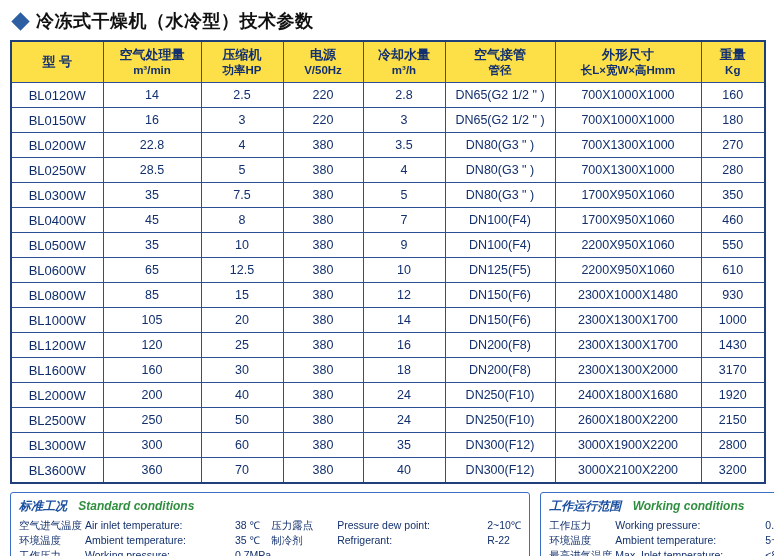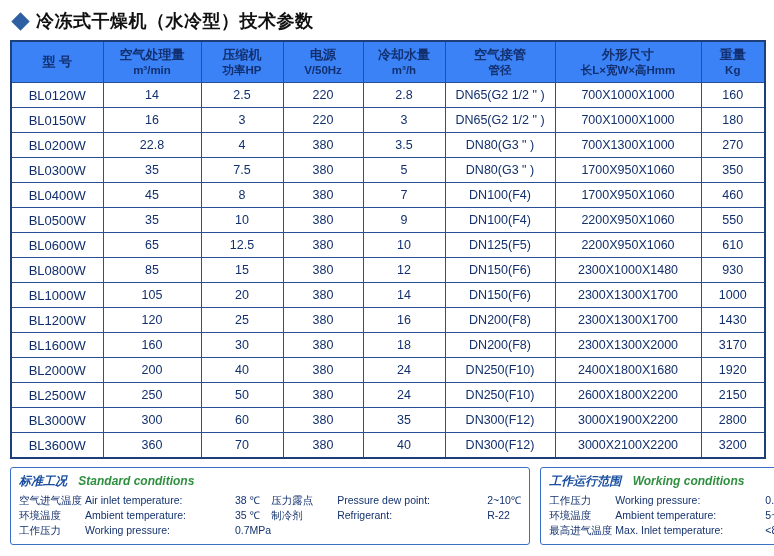--- a/index.html
+++ b/index.html
@@ -55,21 +55,21 @@
   table.spec th,
   table.spec td {
     border: 1px solid #2b4f95;
     text-align: center;
     vertical-align: middle;
     font-size: 12px;
     color: #16306b;
     padding: 0;
   }
   table.spec thead th {
-    background: #3b82f6;
+    background: #fde047;
     color: #123070;
     font-weight: bold;
     height: 40px;
     line-height: 1.25;
     font-size: 13px;
   }
   table.spec thead th .sub {
     display: block;
     font-size: 11.5px;
     font-weight: bold;
@@ -228,20 +228,30 @@
         </tr>
         <tr>
           <td class="model">BL0200W</td>
           <td>22.8</td>
           <td>4</td>
           <td>380</td>
           <td>3.5</td>
           <td>DN80(G3 " )</td>
           <td>700X1300X1000</td>
           <td>270</td>
+        </tr>
+        <tr>
+          <td class="model">BL0250W</td>
+          <td>28.5</td>
+          <td>5</td>
+          <td>380</td>
+          <td>4</td>
+          <td>DN80(G3 " )</td>
+          <td>700X1300X1000</td>
+          <td>280</td>
         </tr>
         <tr>
           <td class="model">BL0300W</td>
           <td>35</td>
           <td>7.5</td>
           <td>380</td>
           <td>5</td>
           <td>DN80(G3 " )</td>
           <td>1700X950X1060</td>
           <td>350</td>

